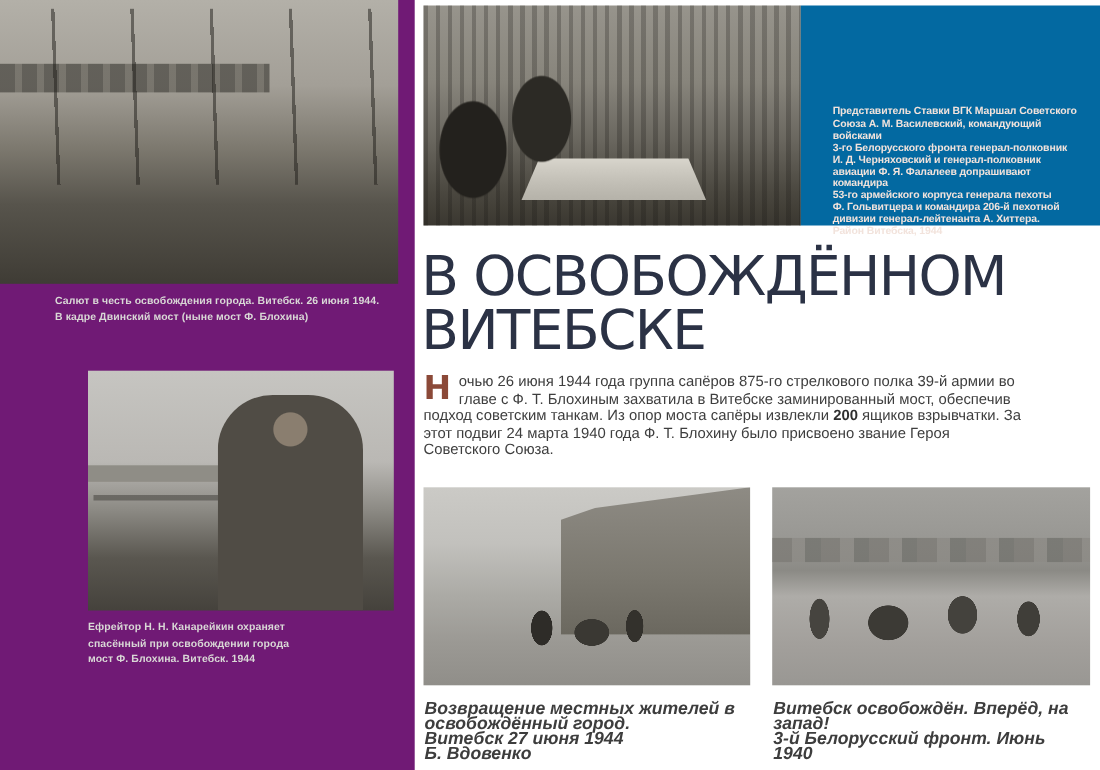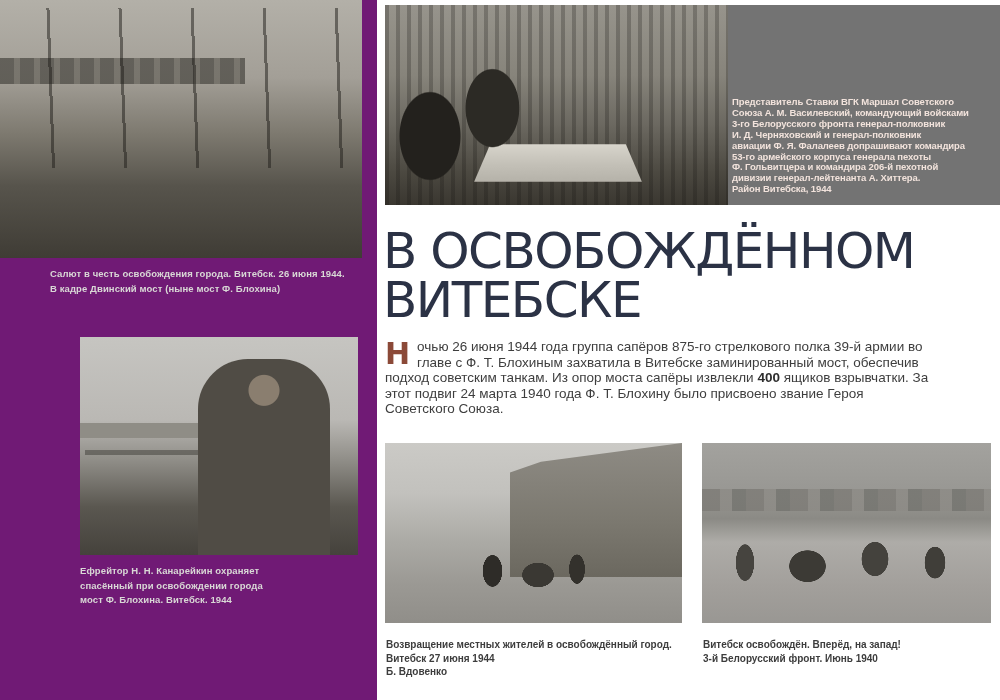--- a/index.html
+++ b/index.html
@@ -38,21 +38,21 @@
       repeating-linear-gradient(90deg,rgba(25,23,20,.26) 0 4px,rgba(0,0,0,0) 4px 11px),
       linear-gradient(180deg,#97948c 0%,#87847b 35%,#6b6860 60%,#4a473f 85%,#3a3730 100%); }
   .hero-photo::before { left:98px; bottom:22px; width:150px; height:44px;
     background:linear-gradient(#d8d5cc,#b5b2a9); transform:perspective(110px) rotateX(32deg); }
   .hero-photo::after { left:6px; top:38px; width:130px; height:155px;
     background:
       radial-gradient(ellipse 50px 72px at 30% 60%,#23211d 0 60%,transparent 62%),
       radial-gradient(ellipse 44px 64px at 78% 42%,#2c2a25 0 60%,transparent 62%); }
 
   .hero-box { position:absolute; left:728px; top:5px; width:272px; height:200px;
-    background:#737373; box-sizing:border-box; padding:92px 14px 0 4px; }
+    background:#0369a1; box-sizing:border-box; padding:92px 14px 0 29px; }
   .hero-box p { margin:0; color:#f2e3dc; font-weight:bold; font-size:9.5px;
     line-height:10.9px; white-space:pre-line; letter-spacing:-.1px; }
 
   
   .title { position:absolute; left:383px; top:227px; margin:0; color:#2b3245;
     font-family:"DejaVu Sans","Liberation Sans",sans-serif; font-weight:normal;
     font-size:50px; line-height:49px; letter-spacing:-1.5px; }
   .title span { display:block; }
 
   
@@ -79,21 +79,21 @@
   .photo-forward::before { left:0; top:46px; width:100%; height:22px; opacity:.85;
     background:repeating-linear-gradient(90deg,#7e7c77 0 18px,#8d8b86 18px 30px,#757570 30px 44px); }
   .photo-forward::after { left:18px; top:80px; width:250px; height:72px;
     background:
       radial-gradient(ellipse 15px 30px at 10% 55%,#46443f 0 60%,transparent 62%),
       radial-gradient(ellipse 30px 26px at 35% 60%,#3c3a35 0 60%,transparent 62%),
       radial-gradient(ellipse 22px 28px at 62% 50%,#44423d 0 60%,transparent 62%),
       radial-gradient(ellipse 17px 26px at 86% 55%,#403e39 0 60%,transparent 62%); }
 
   .g-caption { position:absolute; margin:0; color:#3d3d3d; font-weight:bold;
-    font-size:10px; line-height:13.5px; white-space:pre-line; }
+    font-size:16px; line-height:13.5px; white-space:pre-line;font-style:italic; }
   .gcap1 { left:386px; top:638px; width:300px; }
   .gcap2 { left:703px; top:638px; width:280px; }
 </style>
 </head>
 <body>
 
 <div class="page">
 
   <aside class="sidebar">
     <div class="photo photo-salute"></div>
@@ -122,21 +122,21 @@
     </div>
 
     <h1 class="title">
       <span>В ОСВОБОЖДЁННОМ</span>
       <span>ВИТЕБСКЕ</span>
     </h1>
 
     <p class="article">
       <span class="dropcap">Н</span>
       <span>очью 26 июня 1944 года группа сапёров 875-го стрелкового полка 39-й армии во главе с Ф. Т. Блохиным захватила в Витебске заминированный мост, обеспечив подход советским танкам. Из опор моста сапёры извлекли </span>
-      <b>400</b>
+      <b>200</b>
       <span> ящиков взрывчатки. За этот подвиг 24 марта 1940 года Ф. Т. Блохину было присвоено звание Героя Советского Союза.</span>
     </p>
 
     <div class="photo photo-return"></div>
     <div class="photo photo-forward"></div>
 
     <p class="g-caption gcap1">Возвращение местных жителей в освобождённый город.
 Витебск 27 июня 1944
 Б. Вдовенко</p>
     <p class="g-caption gcap2">Витебск освобождён. Вперёд, на запад!

